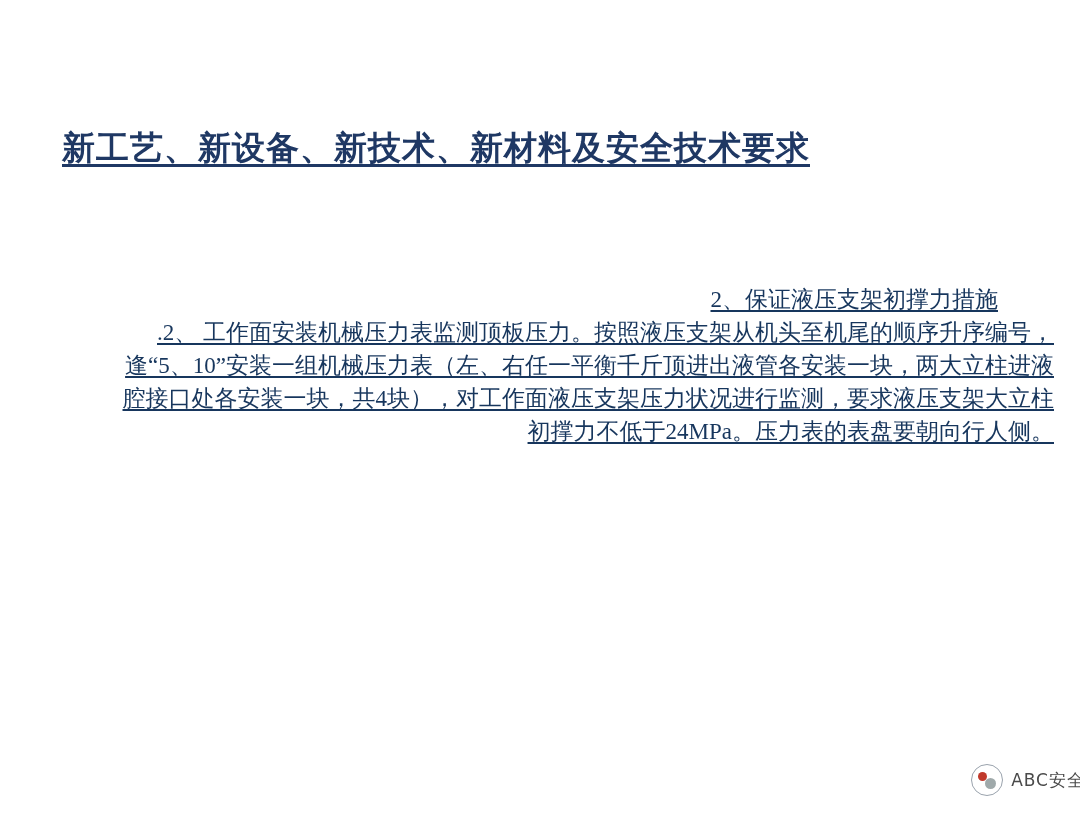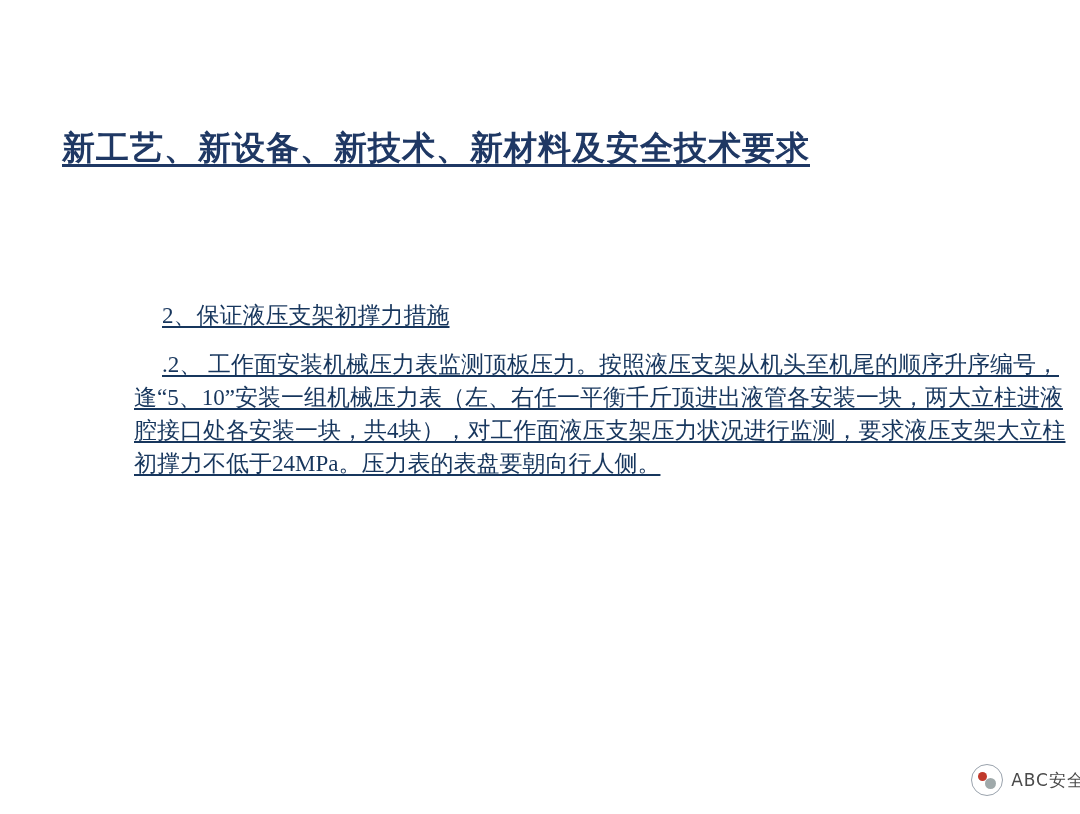--- a/index.html
+++ b/index.html
@@ -37,23 +37,24 @@
     position: absolute;
     left: 118px;
     top: 283px;
     width: 880px;
     color: #17365d;
     font-size: 23px;
     line-height: 33px;
     font-family: "Liberation Serif", "DejaVu Serif", serif;
   }
   .body-block p {
-    margin: 16px;
+    margin: 0;
     text-decoration: underline;
     text-underline-offset: 3px;
+    text-align: right;
   }
   .line-indent-1 {
     text-indent: 28px;
   }
   .line-indent-2 {
     text-indent: 14px;
   }
   .para {
     margin-top: 0;
   }

